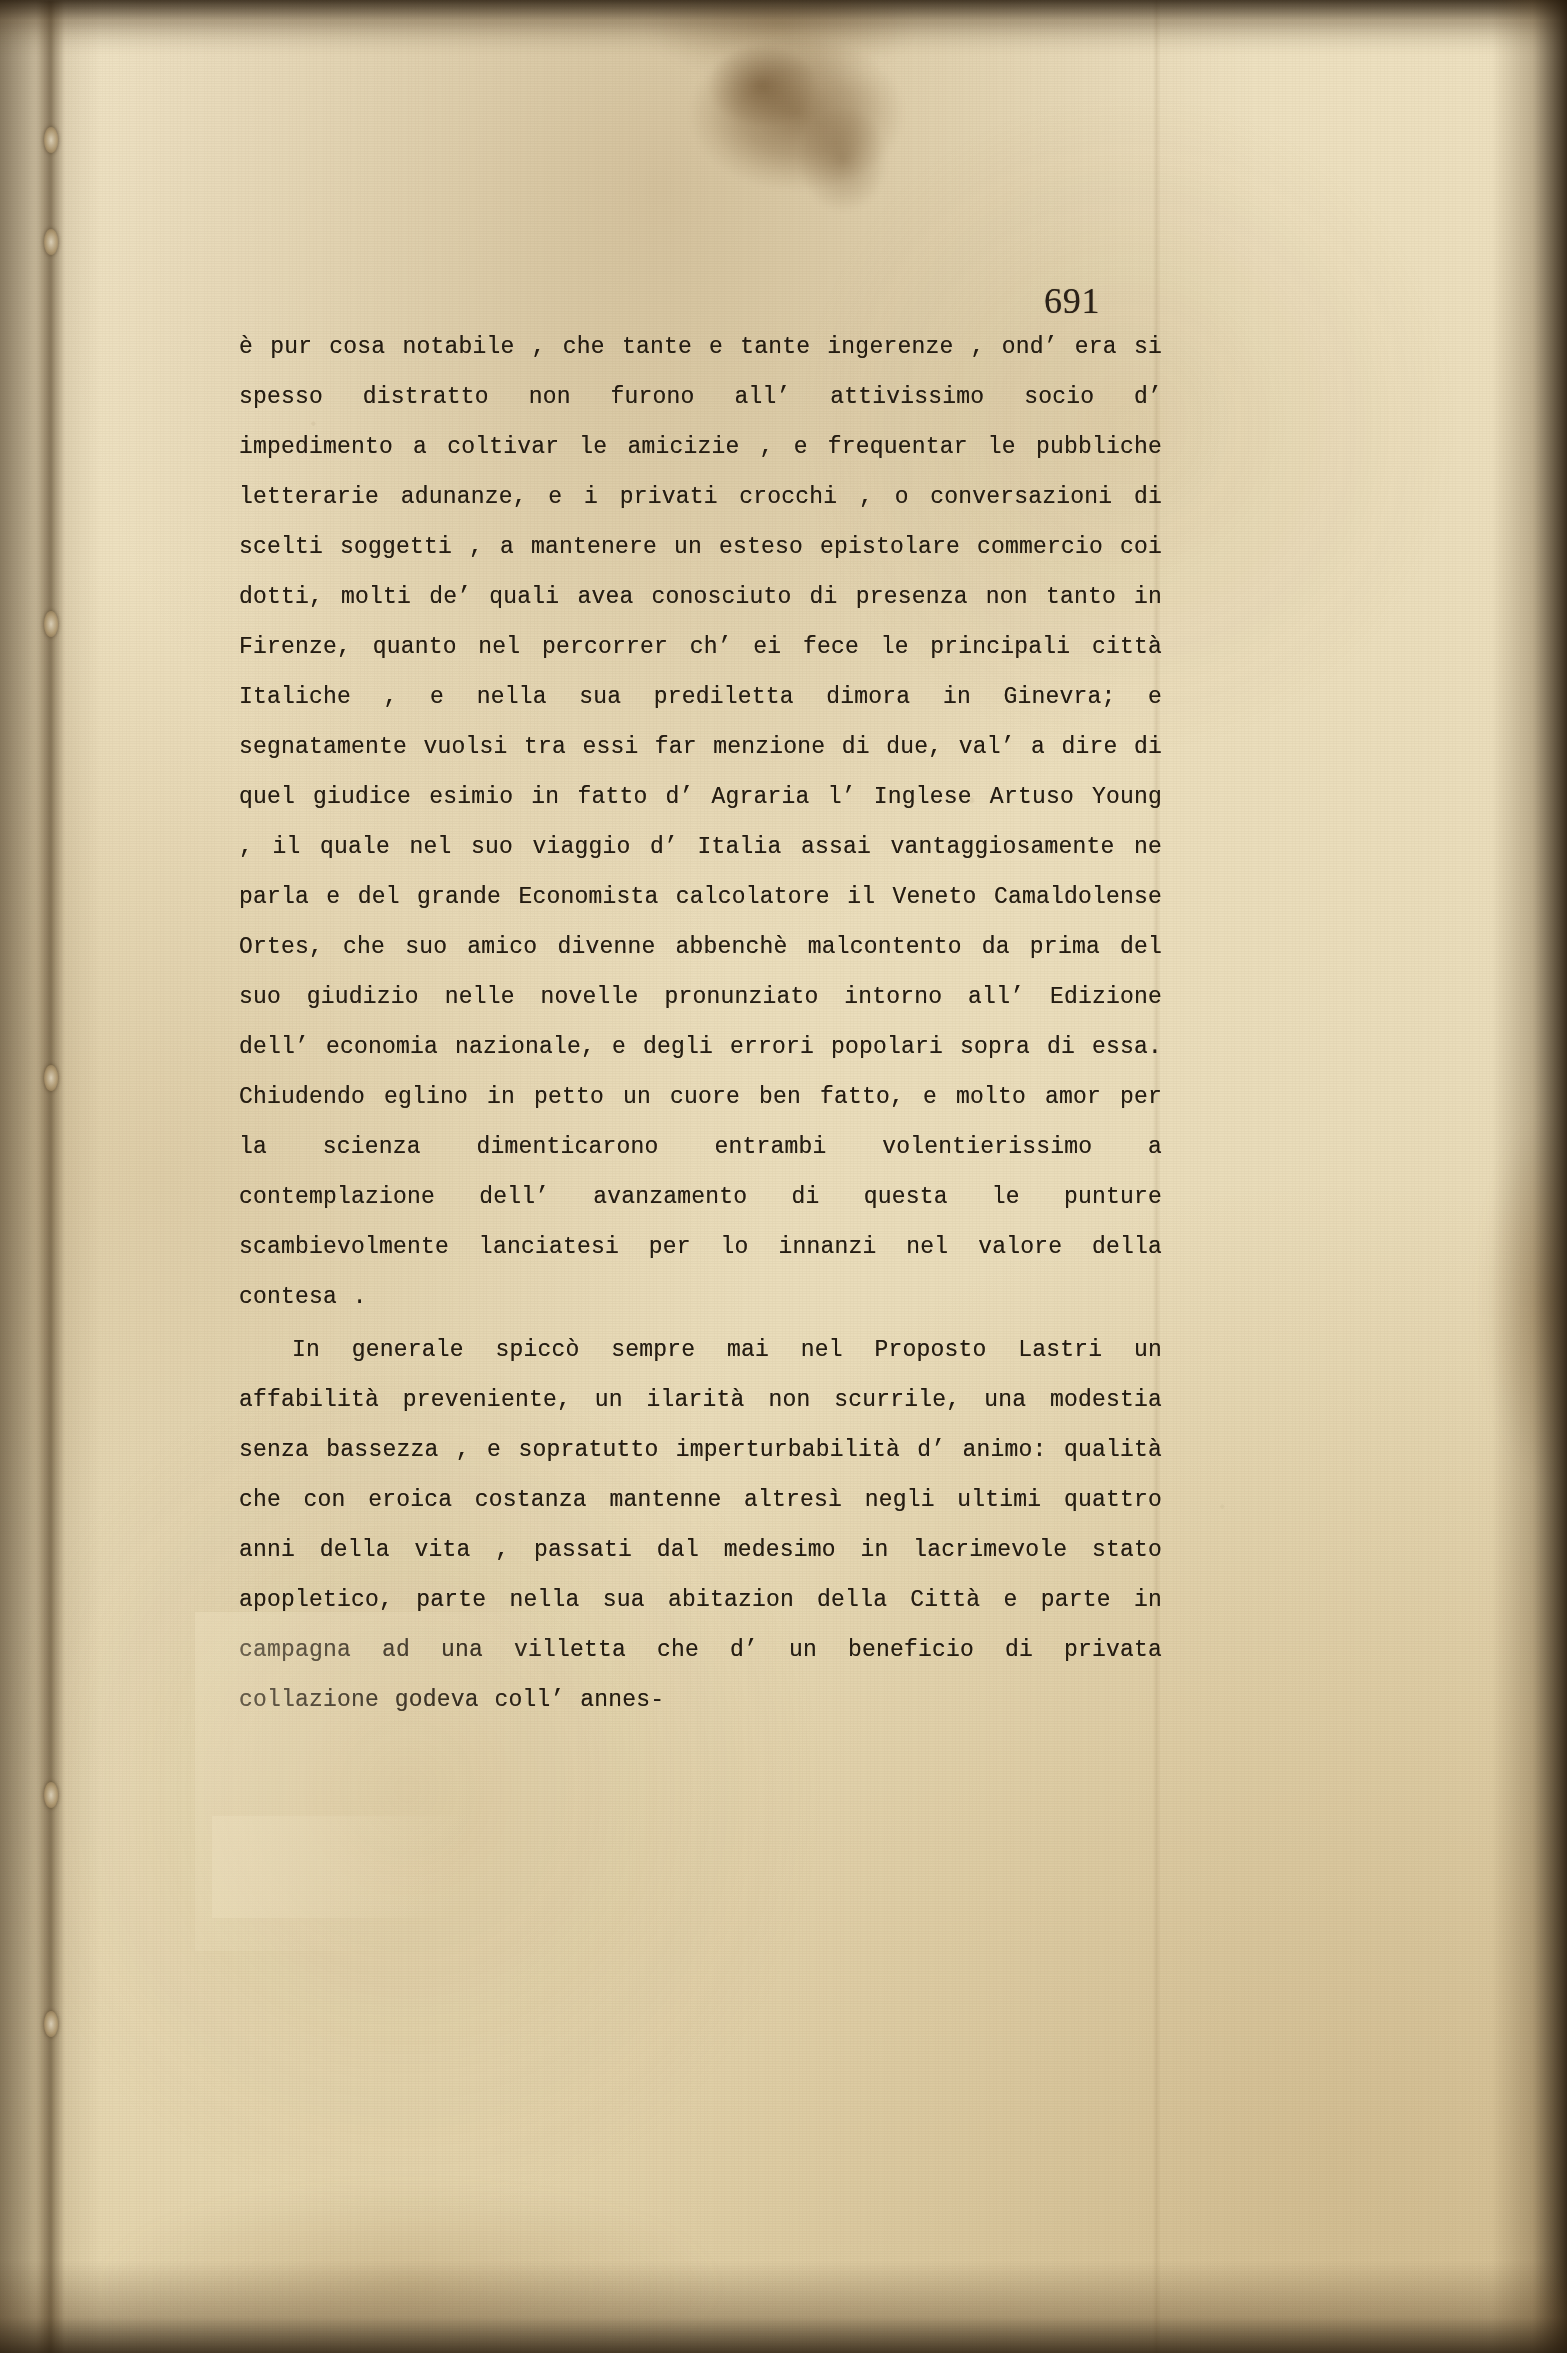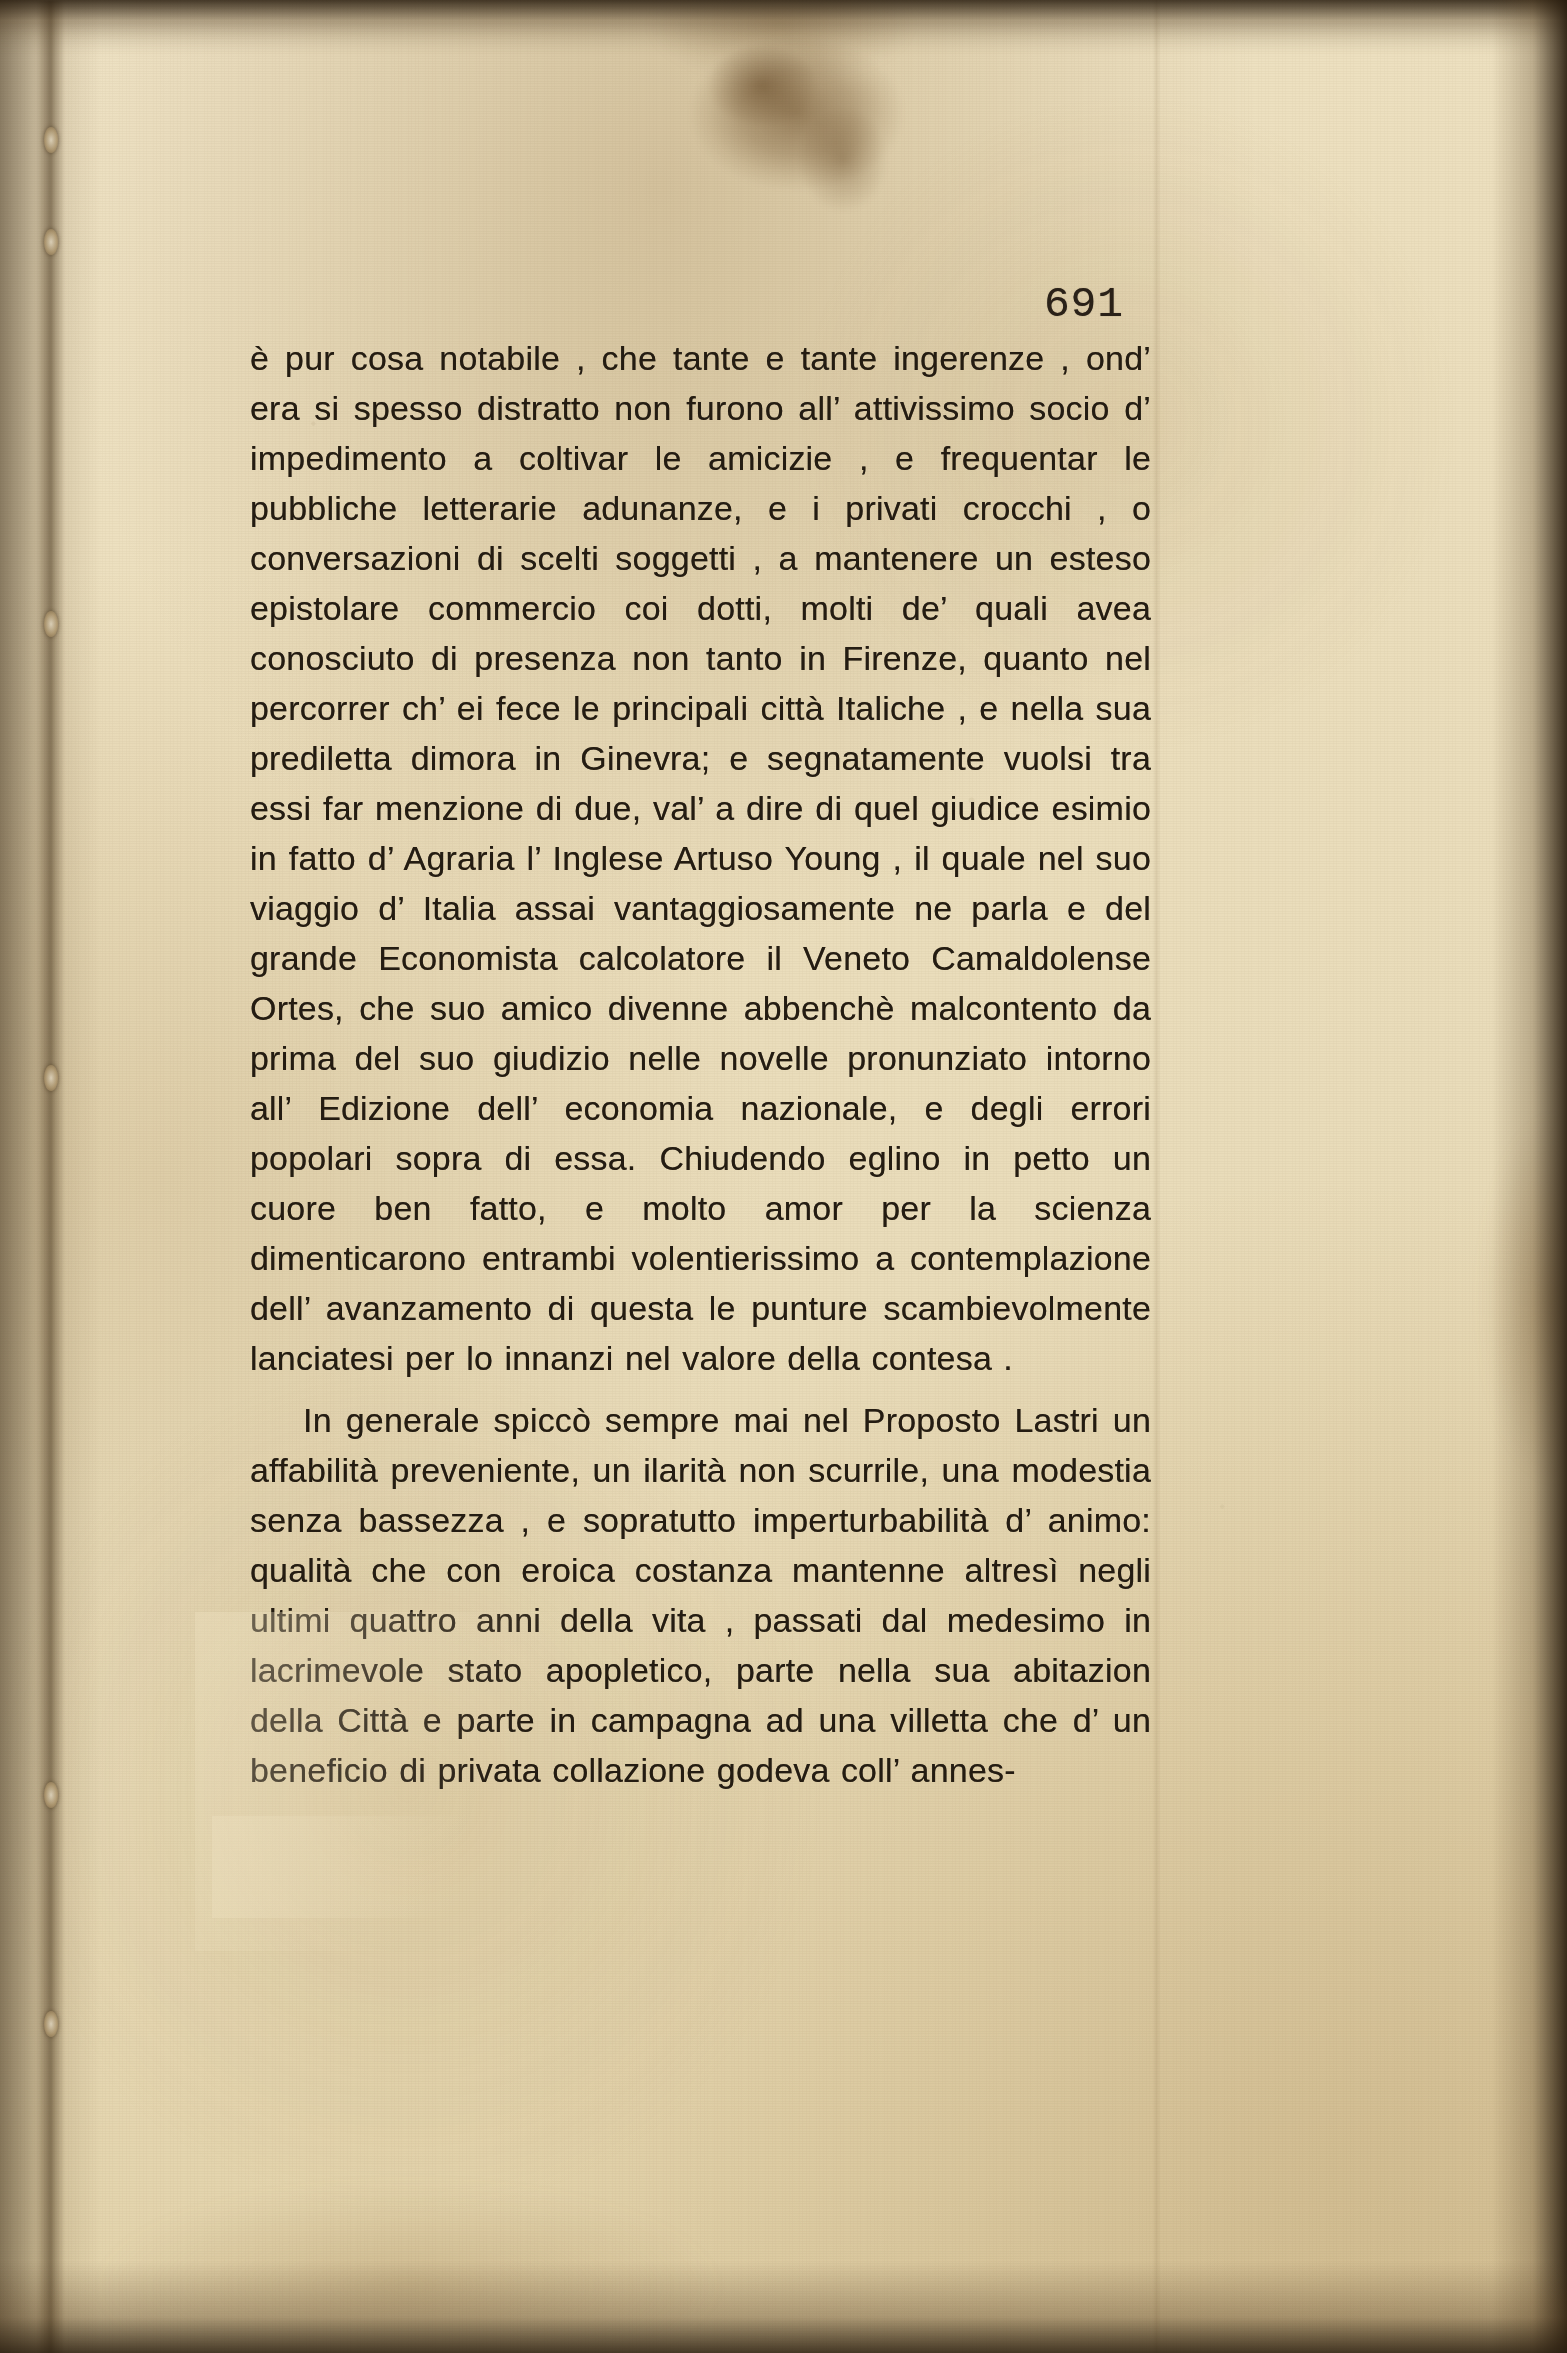--- a/index.html
+++ b/index.html
@@ -125,36 +125,36 @@
     background: radial-gradient(ellipse at 50% 50%, rgba(246,238,216,0.95) 0%, rgba(200,176,132,0.7) 55%, rgba(90,66,34,0.55) 100%);
     box-shadow: 0 0 4.2px rgba(60,42,20,0.6);
     pointer-events: none;
   }
 
   
   .folio {
     position: absolute;
     left: 1044px;
     top: 280px;
-    font-family: Liberation Mono, monospace;
-    font-size: 43px;
+    font-family: Liberation Serif, serif;
+    font-size: 36px;
     letter-spacing: 0.8px;
     color: #2a2118;
     text-shadow: 0 0 0.8px rgba(40,30,16,0.55);
   }
   .textblock {
     position: absolute;
     left: 238px;
     top: 321px;
     width: 925px;
   }
   p.body {
-    margin: 12px;
-    font-family: Liberation Sans, sans-serif;
-    font-size: 34px;
+    margin: 1px;
+    font-family: Liberation Mono, monospace;
+    font-size: 23px;
     line-height: 50px;
     color: #241c12;
     text-align: justify;
     text-align-last: left;
     letter-spacing: 0.2px;
     word-spacing: 1.7px;
     text-shadow: 0 0 0.6px rgba(35,26,14,0.6);
   }
   p.body.indent {
     text-indent: 53px;

